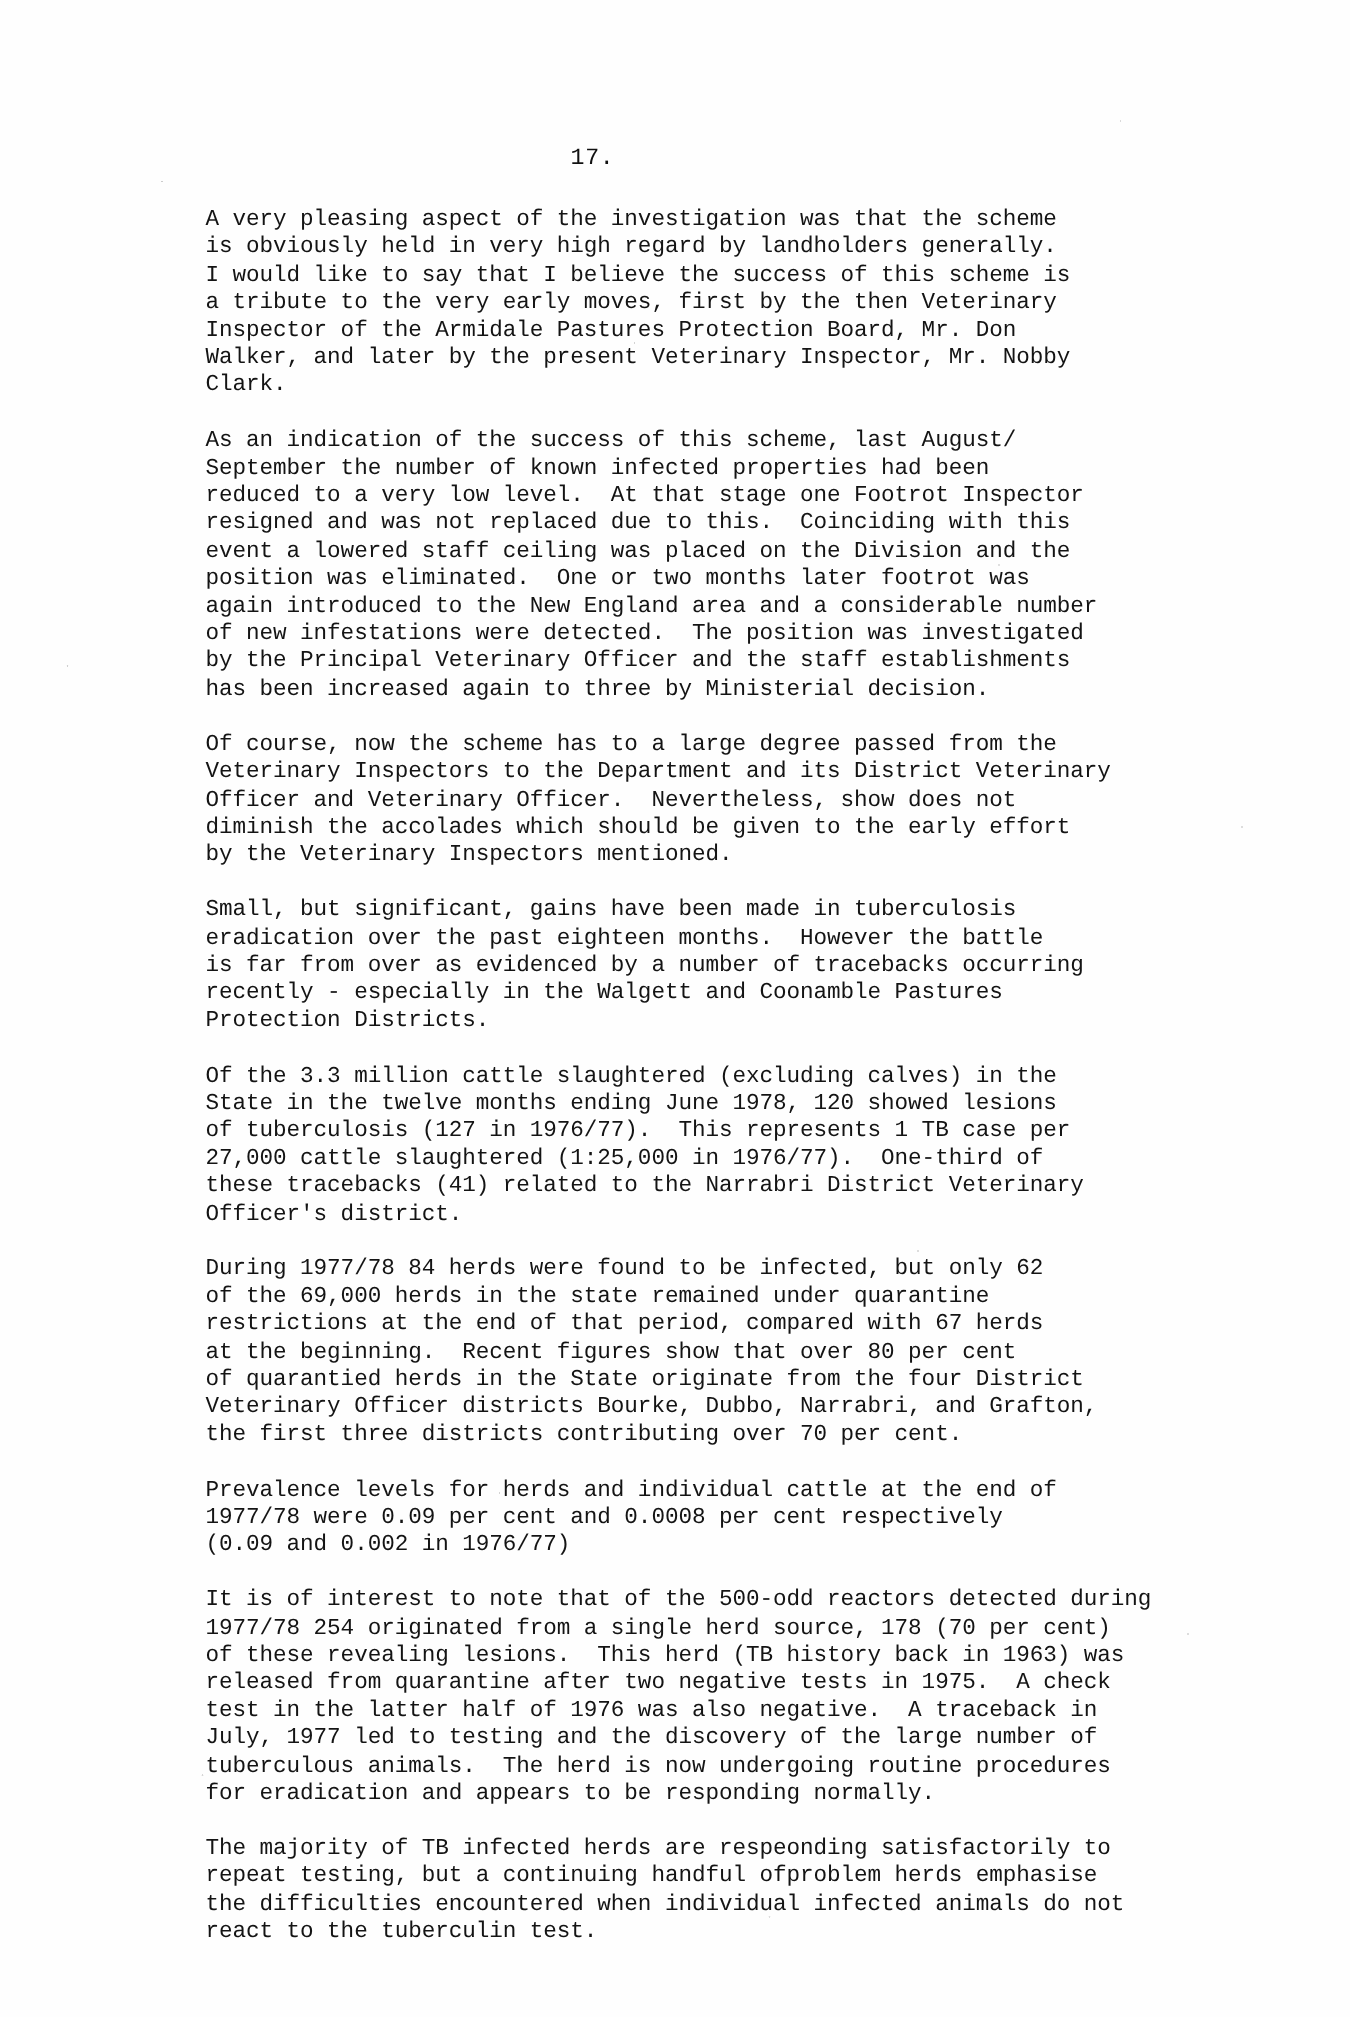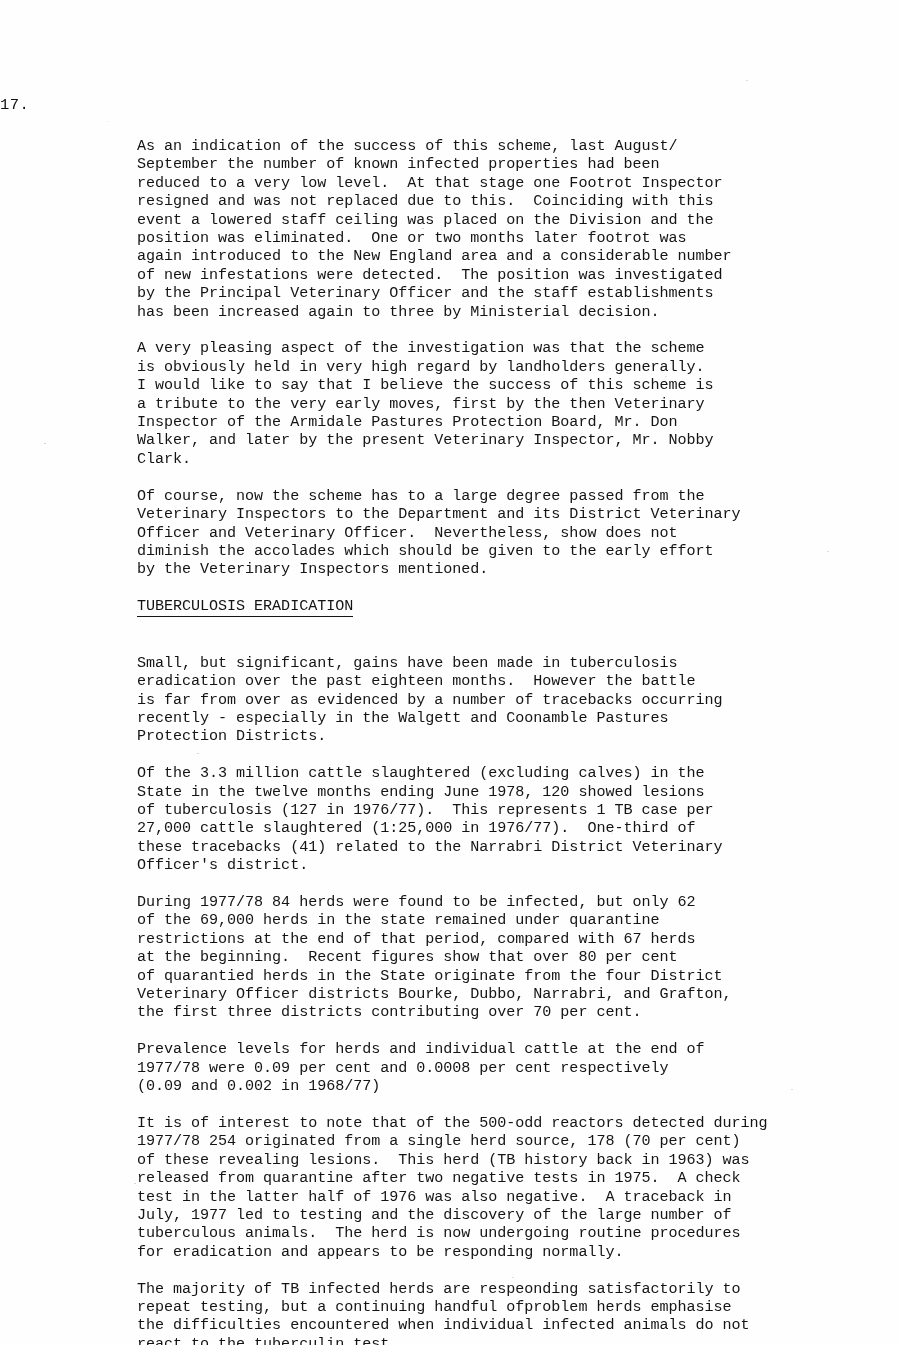--- a/index.html
+++ b/index.html
@@ -36,21 +36,21 @@
       radial-gradient(circle at 57% 95%, rgba(60,60,60,.20) 0 .6px, transparent .7px),
       radial-gradient(circle at 74% 28%, rgba(60,60,60,.18) 0 .6px, transparent .7px);
     opacity: .85;
   }
 
   .page-number {
     position: absolute;
     top: 96px;
     left: 0;
     width: 790px;
-    text-align: left;
+    text-align: center;
     font-size: 15.5px;
     letter-spacing: .5px;
     color: #111111;
   }
 
   .body-block {
     position: absolute;
     top: 137px;
     left: 137px;
     width: 670px;
@@ -85,48 +85,45 @@
 <body>
 
 <div class="page">
 
   <div class="paper-grain"></div>
 
   <div class="page-number">17.</div>
 
   <div class="body-block">
 
+    <p class="para">A very pleasing aspect of the investigation was that the scheme
+is obviously held in very high regard by landholders generally.
+I would like to say that I believe the success of this scheme is
+a tribute to the very early moves, first by the then Veterinary
+Inspector of the Armidale Pastures Protection Board, Mr. Don
+Walker, and later by the present Veterinary Inspector, Mr. Nobby
+Clark.</p>
+
     <p class="para">As an indication of the success of this scheme, last August/
 September the number of known infected properties had been
 reduced to a very low level.  At that stage one Footrot Inspector
 resigned and was not replaced due to this.  Coinciding with this
 event a lowered staff ceiling was placed on the Division and the
 position was eliminated.  One or two months later footrot was
 again introduced to the New England area and a considerable number
 of new infestations were detected.  The position was investigated
 by the Principal Veterinary Officer and the staff establishments
 has been increased again to three by Ministerial decision.</p>
 
-    <p class="para">A very pleasing aspect of the investigation was that the scheme
-is obviously held in very high regard by landholders generally.
-I would like to say that I believe the success of this scheme is
-a tribute to the very early moves, first by the then Veterinary
-Inspector of the Armidale Pastures Protection Board, Mr. Don
-Walker, and later by the present Veterinary Inspector, Mr. Nobby
-Clark.</p>
-
     <p class="para">Of course, now the scheme has to a large degree passed from the
 Veterinary Inspectors to the Department and its District Veterinary
 Officer and Veterinary Officer.  Nevertheless, show does not
 diminish the accolades which should be given to the early effort
 by the Veterinary Inspectors mentioned.</p>
 
-    <div class="heading-wrap">
-      <span class="heading">TUBERCULOSIS ERADICATION</span>
-    </div>
 
     <p class="para">Small, but significant, gains have been made in tuberculosis
 eradication over the past eighteen months.  However the battle
 is far from over as evidenced by a number of tracebacks occurring
 recently - especially in the Walgett and Coonamble Pastures
 Protection Districts.</p>
 
     <p class="para">Of the 3.3 million cattle slaughtered (excluding calves) in the
 State in the twelve months ending June 1978, 120 showed lesions
 of tuberculosis (127 in 1976/77).  This represents 1 TB case per
@@ -137,21 +134,21 @@
     <p class="para">During 1977/78 84 herds were found to be infected, but only 62
 of the 69,000 herds in the state remained under quarantine
 restrictions at the end of that period, compared with 67 herds
 at the beginning.  Recent figures show that over 80 per cent
 of quarantied herds in the State originate from the four District
 Veterinary Officer districts Bourke, Dubbo, Narrabri, and Grafton,
 the first three districts contributing over 70 per cent.</p>
 
     <p class="para">Prevalence levels for herds and individual cattle at the end of
 1977/78 were 0.09 per cent and 0.0008 per cent respectively
-(0.09 and 0.002 in 1968/77)</p>
+(0.09 and 0.002 in 1976/77)</p>
 
     <p class="para">It is of interest to note that of the 500-odd reactors detected during
 1977/78 254 originated from a single herd source, 178 (70 per cent)
 of these revealing lesions.  This herd (TB history back in 1963) was
 released from quarantine after two negative tests in 1975.  A check
 test in the latter half of 1976 was also negative.  A traceback in
 July, 1977 led to testing and the discovery of the large number of
 tuberculous animals.  The herd is now undergoing routine procedures
 for eradication and appears to be responding normally.</p>
 

